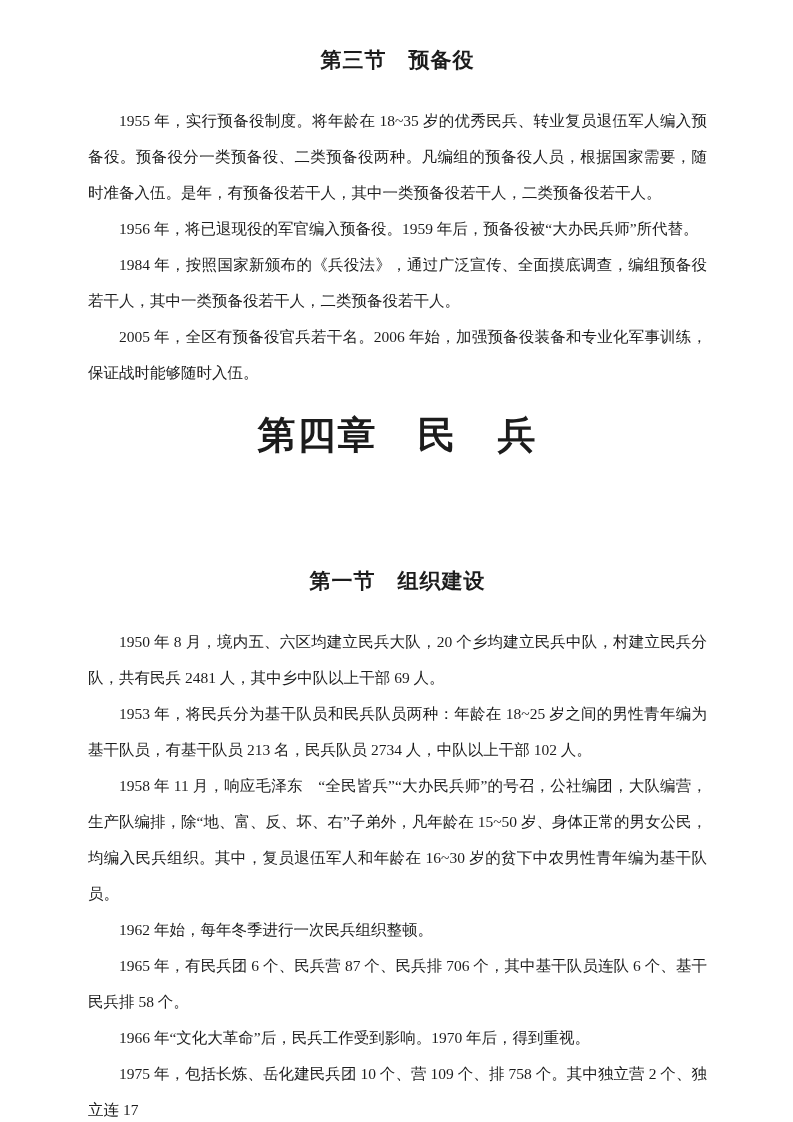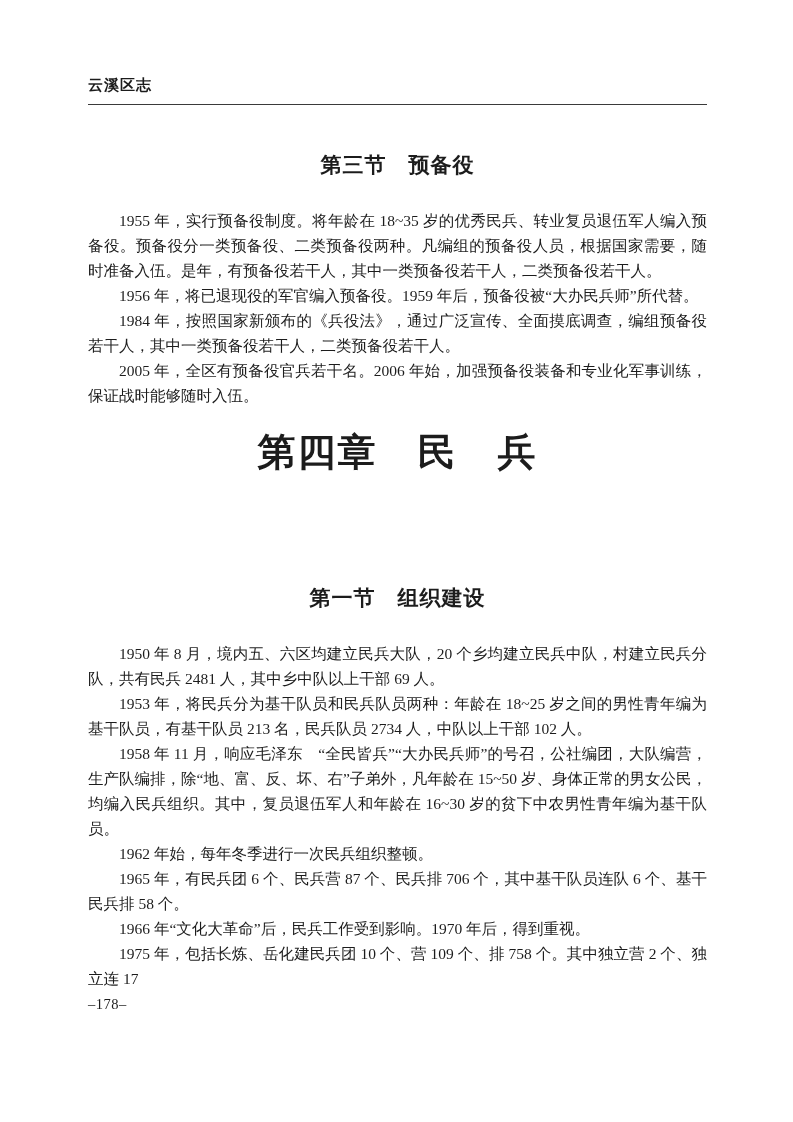--- a/index.html
+++ b/index.html
@@ -34,21 +34,21 @@
     text-align: center;
     font-family: "Liberation Sans", "DejaVu Sans", sans-serif;
     font-weight: bold;
     font-size: 21px;
     letter-spacing: 1px;
     line-height: 28px;
   }
   .body-block {
     margin-top: 29px;
     font-size: 15.5px;
-    line-height: 25px;
+    line-height: 36px;
     text-align: justify;
   }
   .body-block p {
     text-indent: 2em;
   }
   .chapter-title {
     margin-top: 24px;
     text-align: center;
     font-family: "Liberation Serif", "DejaVu Serif", serif;
     font-weight: bold;
@@ -64,21 +64,20 @@
     font-size: 14.5px;
     letter-spacing: 0.5px;
   }
 </style>
 </head>
 <body>
 
 <div class="page">
   <div class="content">
 
-    <div class="running-header">云溪区志</div>
 
     <h2 class="section-title">第三节　预备役</h2>
 
     <div class="body-block">
       <p>1955 年，实行预备役制度。将年龄在 18~35 岁的优秀民兵、转业复员退伍军人编入预备役。预备役分一类预备役、二类预备役两种。凡编组的预备役人员，根据国家需要，随时准备入伍。是年，有预备役若干人，其中一类预备役若干人，二类预备役若干人。</p>
       <p>1956 年，将已退现役的军官编入预备役。1959 年后，预备役被“大办民兵师”所代替。</p>
       <p>1984 年，按照国家新颁布的《兵役法》，通过广泛宣传、全面摸底调查，编组预备役若干人，其中一类预备役若干人，二类预备役若干人。</p>
       <p>2005 年，全区有预备役官兵若干名。2006 年始，加强预备役装备和专业化军事训练，保证战时能够随时入伍。</p>
     </div>
 

